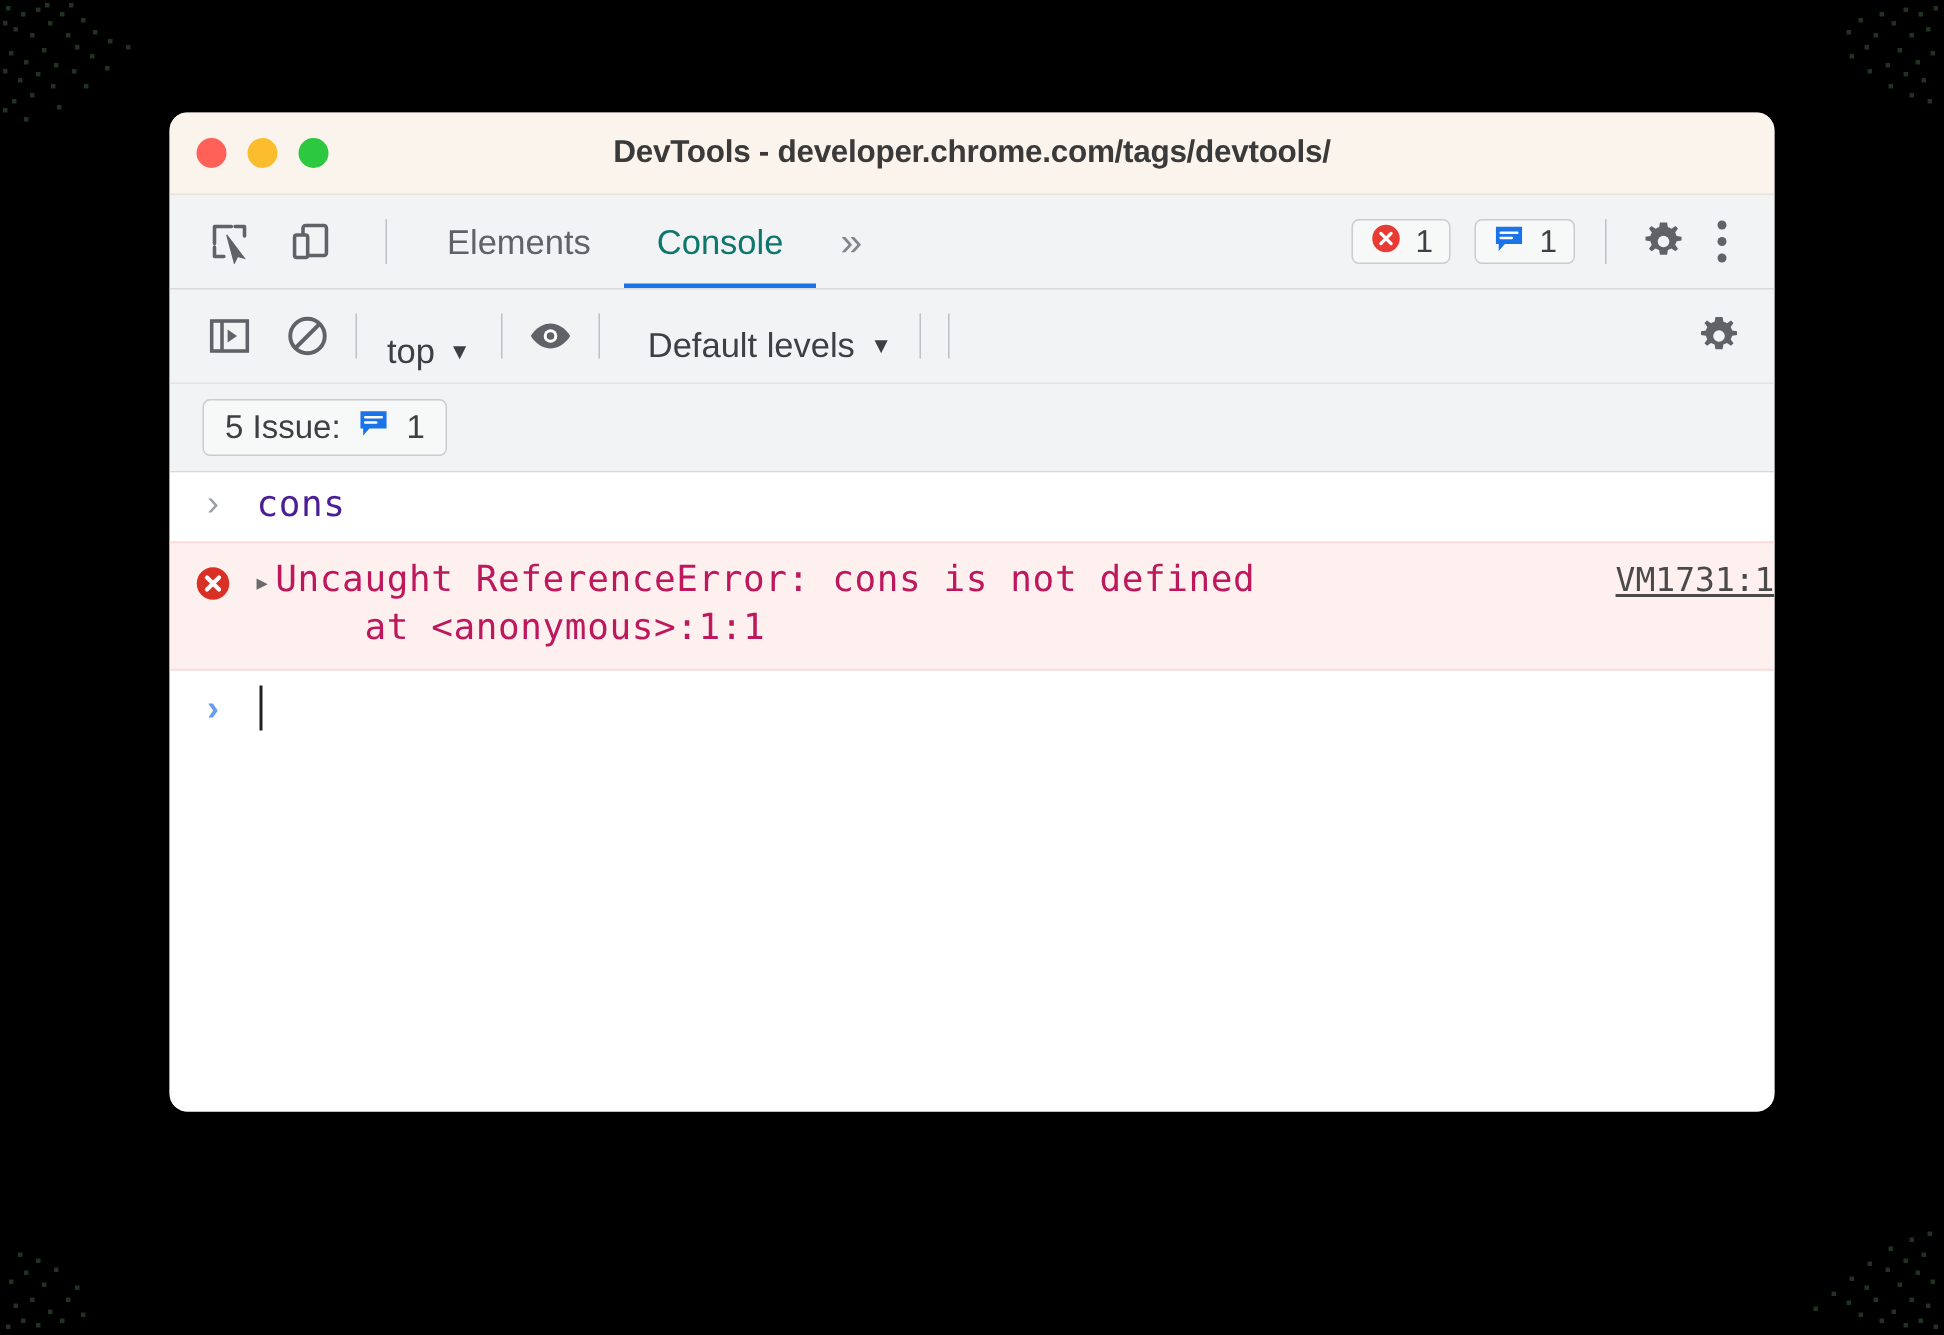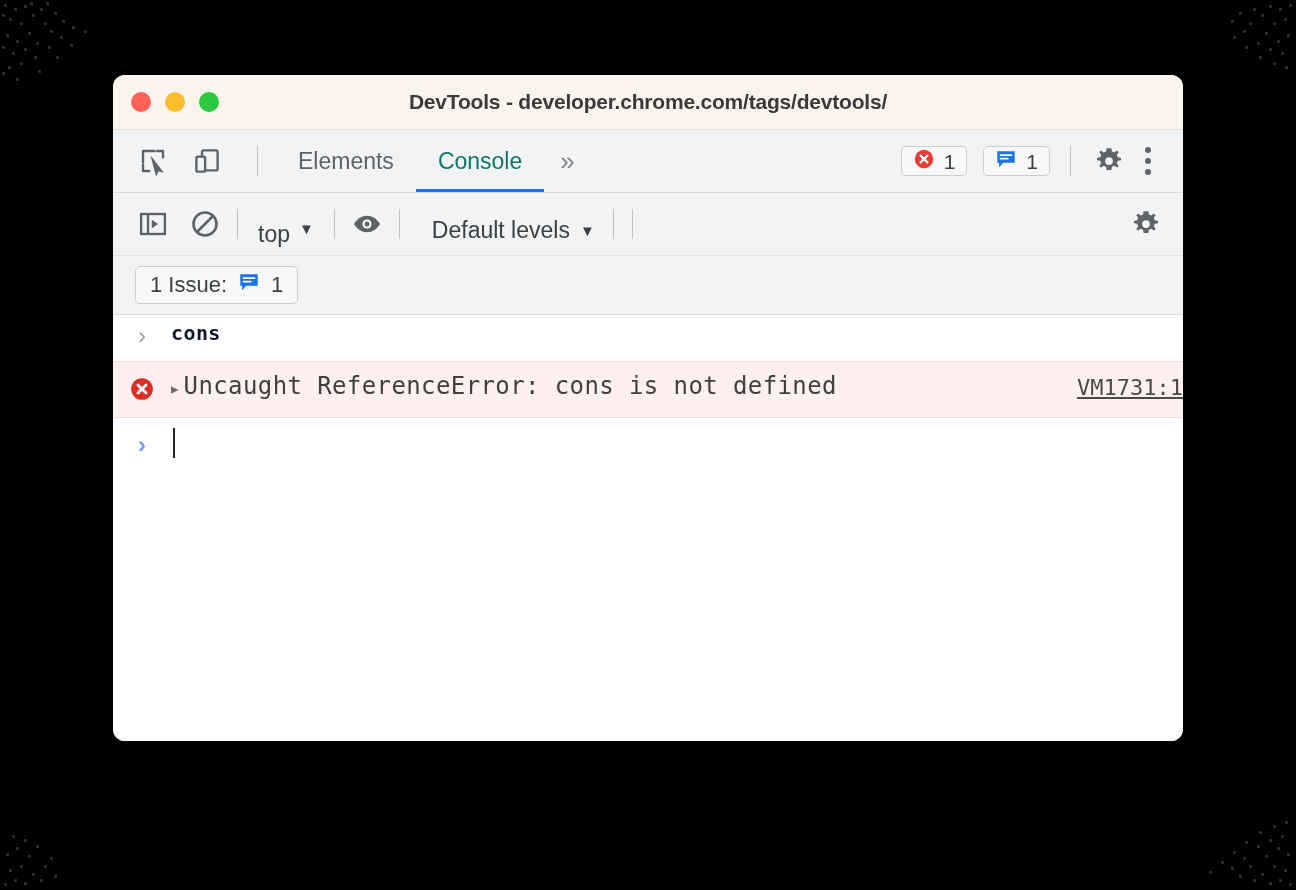--- a/index.html
+++ b/index.html
@@ -188,21 +188,21 @@
     background: #f1f3f4;
     display: flex;
     align-items: center;
     border-bottom: 1px solid #e2e4e6;
     padding-left: 22px;
   }
   .ctx {
     font-size: 23px;
     color: #3c4043;
     display: flex;
-    align-items: flex-start;
+    align-items: center;
     gap: 9px;
     cursor: pointer;
     padding: 0 6px;
     margin-top: 20px;
   }
   .caret {
     font-size: 15px;
     color: #3c4043;
     line-height: 1;
   }
@@ -288,25 +288,24 @@
     font-family: "Liberation Sans", sans-serif;
   }
   .chev-blue {
     color: #6b9cf0;
     font-size: 24px;
     line-height: 1;
     font-weight: bold;
     font-family: "Liberation Sans", sans-serif;
   }
   .cmd-text {
-    font-size: 20px;
-    color: #0f172a;
+    font-size: 24px;
+    color: #4c1d95;
     line-height: 1.28;
     letter-spacing: 0.4px;
-    font-weight: bold;
   }
 
   .errorrow {
     background: #fff0f0;
     border-top: 1px solid #ffd6d6;
     border-bottom: 1px solid #ffd6d6;
     display: flex;
     align-items: flex-start;
     padding: 9px 0 11px 0;
   }
@@ -324,21 +323,21 @@
     padding-top: 10px;
     margin-right: 5px;
     cursor: pointer;
     font-family: "Liberation Sans", sans-serif;
   }
   .err-body {
     flex: 1;
     min-width: 0;
   }
   .err-text {
-    color: #404040;
+    color: #be185d;
     font-size: 24px;
     line-height: 1.33;
     letter-spacing: 0.4px;
     white-space: pre;
   }
   .err-link {
     color: #4a4a4a;
     font-size: 22px;
     text-decoration: underline;
     cursor: pointer;
@@ -583,21 +582,21 @@
       <div class="ct-gear">
         <svg width="30" height="30" viewBox="0 0 24 24">
           <path d="M12 1.8 l1.9 0 .45 2.6 a7.9 7.9 0 0 1 1.9 .79 l2.15-1.52 1.34 1.34 -1.52 2.15 a7.9 7.9 0 0 1 .79 1.9 l2.6 .45 0 1.9 -2.6 .45 a7.9 7.9 0 0 1 -.79 1.9 l1.52 2.15 -1.34 1.34 -2.15-1.52 a7.9 7.9 0 0 1 -1.9 .79 l-.45 2.6 -1.9 0 -1.9 0 -.45-2.6 a7.9 7.9 0 0 1 -1.9-.79 l-2.15 1.52 -1.34-1.34 1.52-2.15 a7.9 7.9 0 0 1 -.79-1.9 l-2.6-.45 0-1.9 2.6-.45 a7.9 7.9 0 0 1 .79-1.9 l-1.52-2.15 1.34-1.34 2.15 1.52 a7.9 7.9 0 0 1 1.9-.79 l.45-2.6 z" fill="#5f6368"></path>
           <circle cx="12" cy="12" r="3.1" fill="#f1f3f4"></circle>
         </svg>
       </div>
     </div>
 
     <div class="issuesbar">
       <div class="issue-pill">
-        <span>1 Issue:</span>
+        <span>5 Issue:</span>
         <span>
           <svg width="22" height="22" viewBox="0 0 24 24">
             <path d="M2.5 3.5 H21.5 V16 H9 L4.5 21 V16 H2.5 Z" fill="#1a73e8"></path>
             <path d="M6 7.8 H18 M6 11.6 H14" stroke="#ffffff" stroke-width="1.9" stroke-linecap="round"></path>
           </svg>
         </span>
         <span>1</span>
       </div>
     </div>
 
@@ -615,20 +614,21 @@
           <span>
             <svg width="26" height="26" viewBox="0 0 24 24">
               <circle cx="12" cy="12" r="10" fill="#d93025"></circle>
               <path d="M8.3 8.3 L15.7 15.7 M15.7 8.3 L8.3 15.7" stroke="#ffffff" stroke-width="2.6" stroke-linecap="round"></path>
             </svg>
           </span>
         </div>
         <div class="err-expand">▸</div>
         <div class="err-body">
           <div class="err-text">Uncaught ReferenceError: cons is not defined</div>
+          <div class="err-text">    at &lt;anonymous&gt;:1:1</div>
         </div>
         <div class="err-link">VM1731:1</div>
       </div>
 
       <div class="promptrow">
         <div class="gutter">
           <span class="chev-blue">›</span>
         </div>
         <div class="caret-bar"></div>
       </div>

